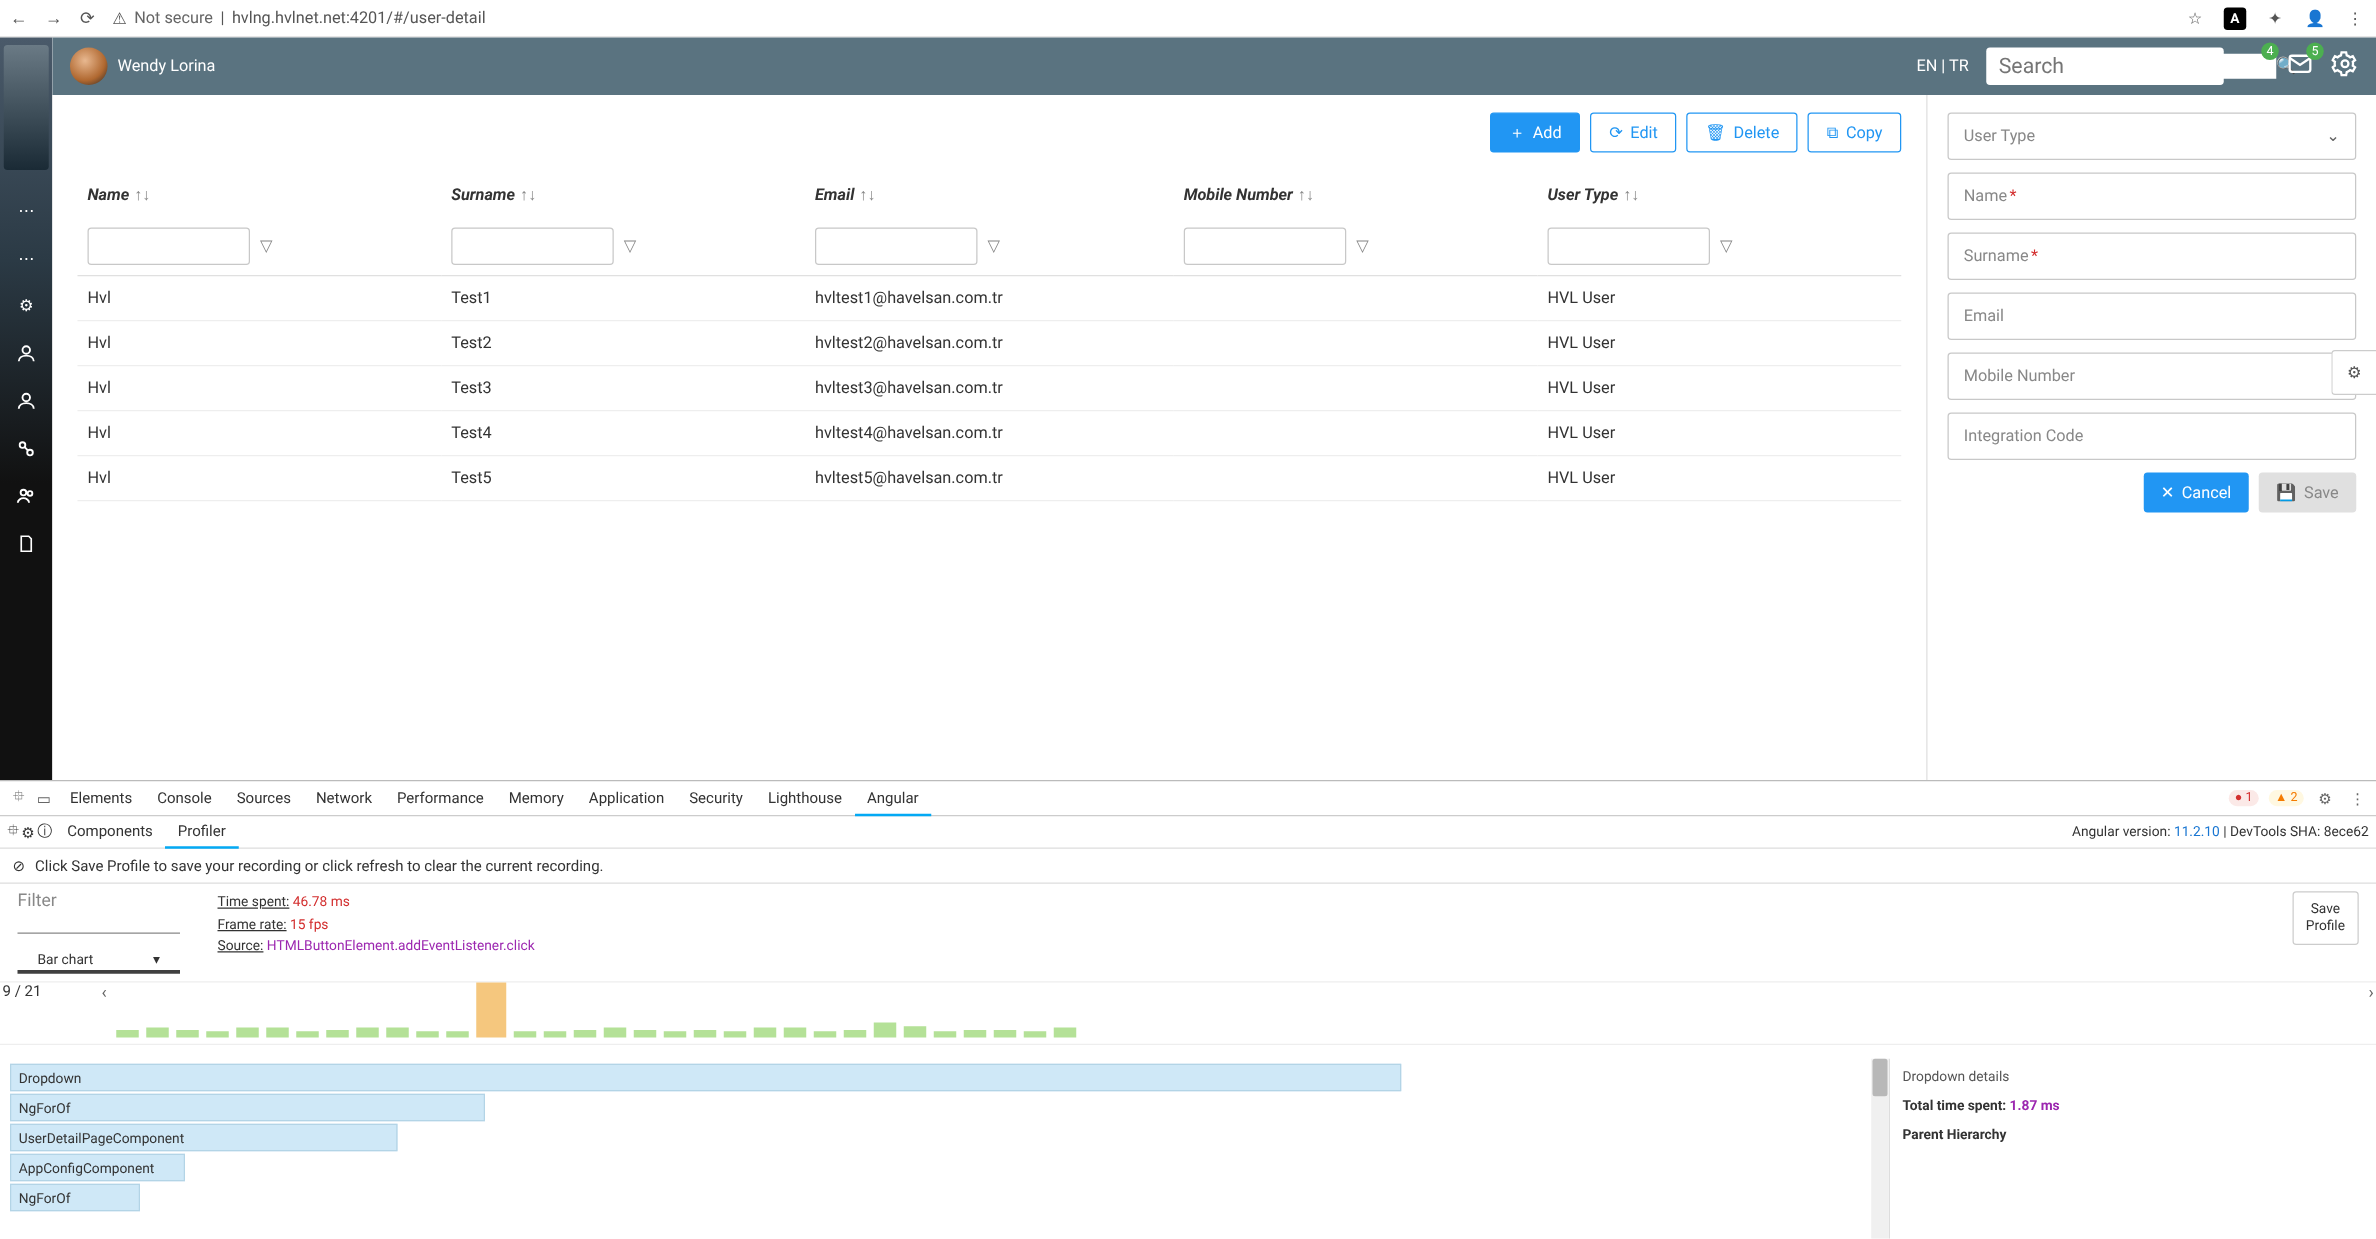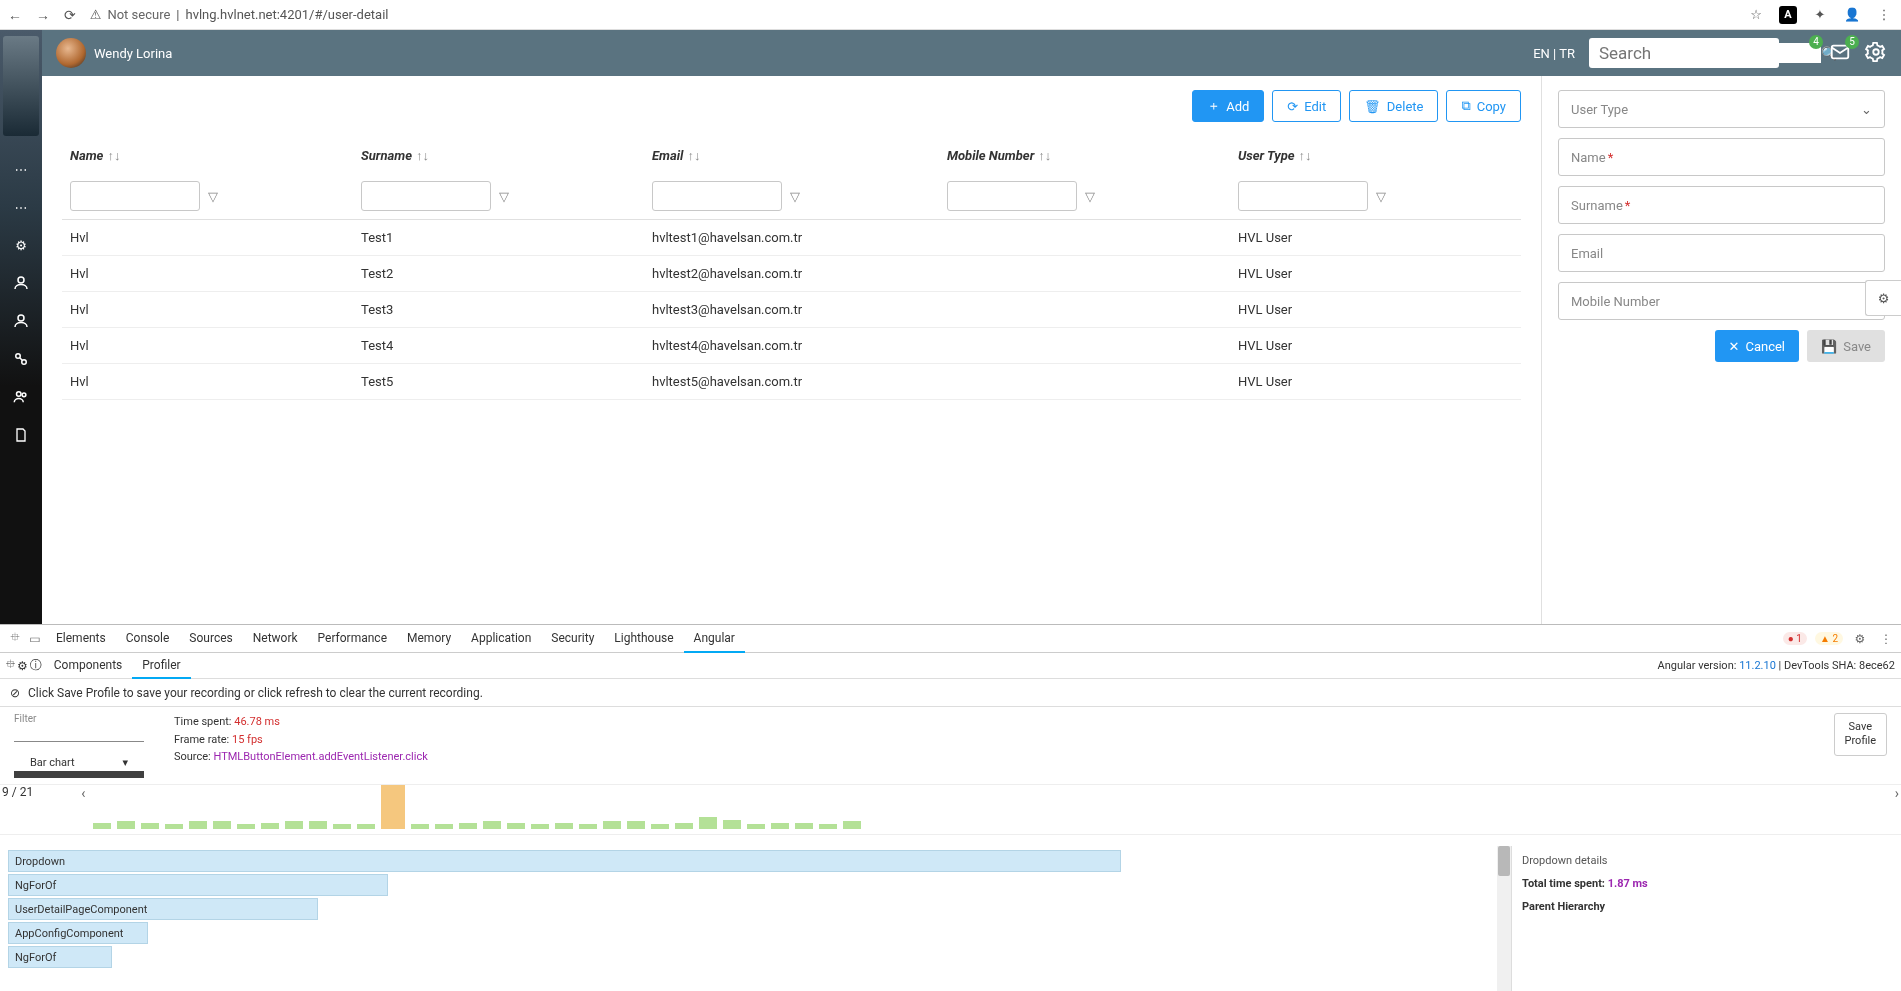--- a/index.html
+++ b/index.html
@@ -55,23 +55,23 @@
 .dt-sub{height:26px;border-bottom:1px solid #ddd;display:flex;align-items:center;padding:0 6px;font-size:12px;gap:2px;}
 .dt-sub .right{margin-left:auto;font-size:11px;color:#333;}
 .dt-sub .right .ver{color:#1976d2;}
 .dt-sub .tab{padding:0 10px;height:26px;display:flex;align-items:center;cursor:pointer;border-bottom:2px solid transparent;}
 .dt-sub .tab.active{border-bottom-color:#03a9f4;}
 .dt-info{height:28px;border-bottom:1px solid #ddd;display:flex;align-items:center;padding:0 10px;gap:8px;font-size:12px;color:#333;}
 .dt-body{flex:1;display:flex;flex-direction:column;}
 .dt-controls{display:flex;align-items:flex-start;padding:6px 14px;gap:30px;font-size:11px;border-bottom:1px solid #eee;}
 .dt-controls .col1{display:flex;flex-direction:column;gap:12px;}
 .dt-controls input.filter{border:none;border-bottom:1px solid #888;width:130px;font-size:11px;padding:2px 0;outline:none;}
-.dt-controls .sel{border:none;border-bottom:7px solid #404040;width:130px;font-size:11px;padding:2px 16px;display:flex;justify-content:space-between;cursor:pointer;}
+.dt-controls .sel{border:none;border-bottom:3px solid #404040;width:130px;font-size:11px;padding:2px 16px;display:flex;justify-content:space-between;cursor:pointer;}
 .dt-controls .metrics{font-size:11px;line-height:1.6;}
-.dt-controls .metrics .lbl{color:#333;}
+.dt-controls .metrics .lbl{color:#333;text-decoration:underline;}
 .dt-controls .metrics .red{color:#d32f2f;}
 .dt-controls .metrics .src{color:#9c27b0;}
 .save-profile{margin-left:auto;border:1px solid #ccc;border-radius:3px;padding:6px 10px;text-align:center;font-size:11px;line-height:1.3;cursor:pointer;}
 .dt-chart{height:50px;display:flex;align-items:flex-start;padding:0 2px;gap:8px;border-bottom:1px solid #eee;}
 .dt-chart .counter{font-size:12px;margin-right:40px;}
 .dt-chart .arrow{color:#666;cursor:pointer;font-size:14px;}
 .bars{display:flex;align-items:flex-end;gap:6px;flex:1;height:44px;}
 .bars .bar{background:#b4e197;width:18px;}
 .bars .bar.big{background:#f5c77e;width:24px;}
 .dt-flame-area{flex:1;display:flex;margin-top:11px;}
@@ -269,20 +269,23 @@
         <div class="field">
             <span>Surname</span>
             <span class="req">*</span>
           </div>
         <div class="field">
             <span>Email</span>
           </div>
         <div class="field">
             <span>Mobile Number</span>
           </div>
+        <div class="field">
+            <span>Integration Code</span>
+          </div>
         <div class="panel-actions">
           <div class="btn cancel">
               <span>✕</span>
               <span>Cancel</span>
             </div>
           <div class="btn save">
               <span>💾</span>
               <span>Save</span>
             </div>
         </div>
@@ -332,21 +335,21 @@
     </div>
   </div>
   <div class="dt-info">
     <span>⊘</span>
     <span>Click Save Profile to save your recording or click refresh to clear the current recording.</span>
   </div>
   <div class="dt-body">
     <div class="dt-controls">
       <div class="col1">
         <div>
-          <div style="font-size:10px;color:#888;">Filter</div>
+          <div style="font-size:14px;color:#888;">Filter</div>
           <input class="filter" style="">
         </div>
         <div class="sel">
             <span>Bar chart</span>
             <span>▾</span>
           </div>
       </div>
       <div class="metrics">
         <div><span class="lbl">Time spent:</span> <span class="red">46.78 ms</span></div>
         <div><span class="lbl">Frame rate:</span> <span class="red">15 fps</span></div>

